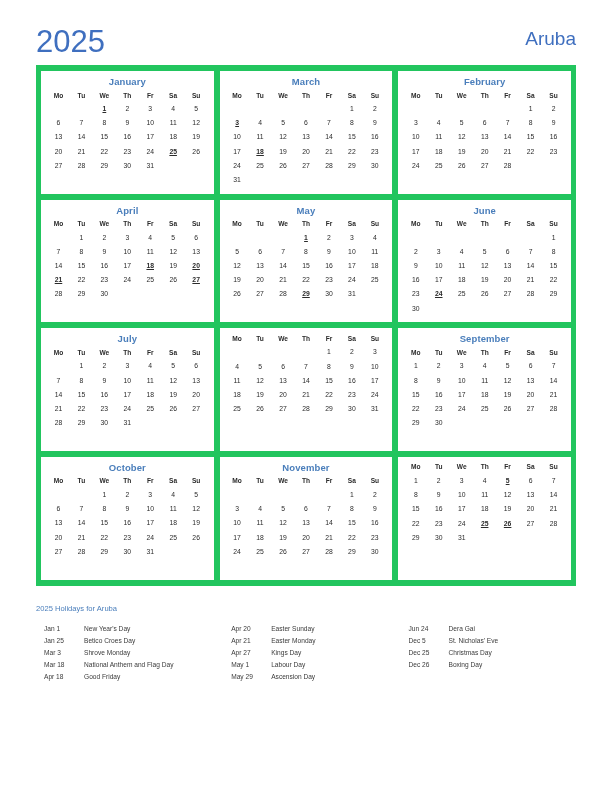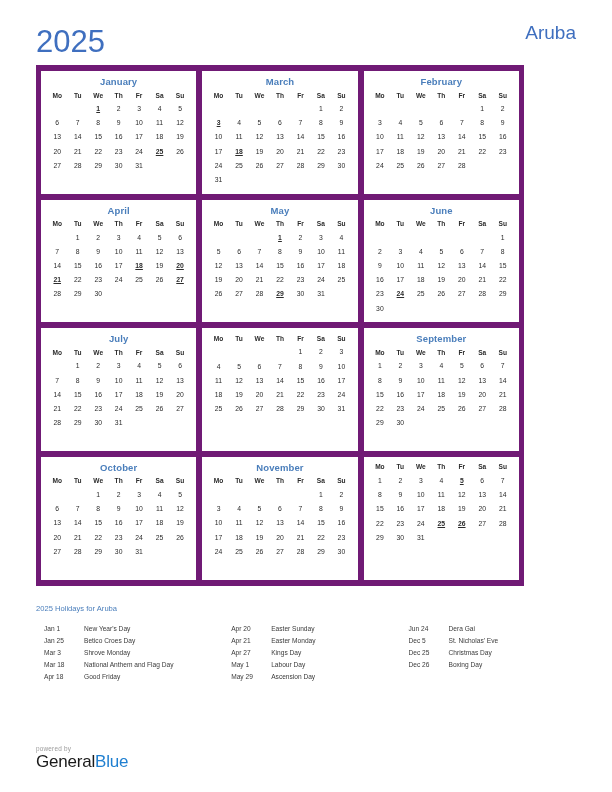--- a/index.html
+++ b/index.html
@@ -16,21 +16,21 @@
   .page {
     position: relative;
     width: 612px;
     height: 792px;
     box-sizing: border-box;
     padding: 0 36px;
   }
   
   .header {
     display: flex;
-    align-items: flex-start;
+    align-items: center;
     justify-content: space-between;
     padding-top: 26px;
     padding-bottom: 8px;
   }
   .year-title {
     font-size: 31px;
     color: #3f6fbf;
     font-weight: 400;
     letter-spacing: 0px;
     line-height: 1;
@@ -38,24 +38,24 @@
   .country-title {
     font-size: 19px;
     color: #3f6fbf;
     font-weight: 400;
     line-height: 1;
     position: relative;
     top: -3px;
   }
   
   .calendar-panel {
-    background: #701a75;
+    background: #22c55e;
     padding: 6px 5px 6px 5px;
     box-sizing: border-box;
-    width: 488px;
+    width: 540px;
   }
   .months-grid {
     display: grid;
     grid-template-columns: repeat(3, 1fr);
     grid-auto-rows: auto;
     gap: 6px 6px;
   }
   .month-card {
     background: #ffffff;
     padding: 5px 6px 7px 6px;
@@ -1084,18 +1084,14 @@
             <span class="holiday-name">Christmas Day</span>
           </div>
           <div class="holiday-row">
             <span class="holiday-date">Dec 26</span>
             <span class="holiday-name">Boxing Day</span>
           </div>
         </div>
       </div>
   </div>
 
-  <div class="footer">
-    <div class="powered-by">powered by</div>
-    <div class="logo"><span class="logo-general">General</span><span class="logo-blue">Blue</span></div>
-  </div>
 
 </div>
 
 </body></html>

